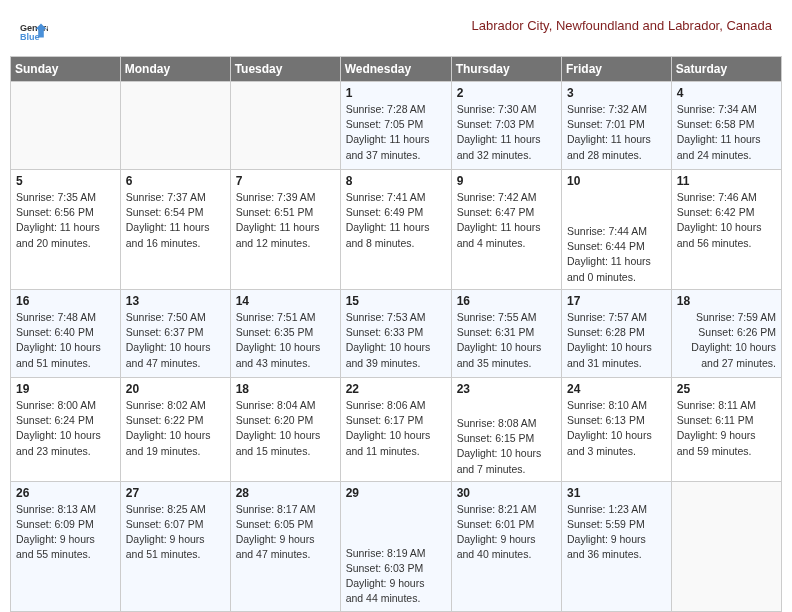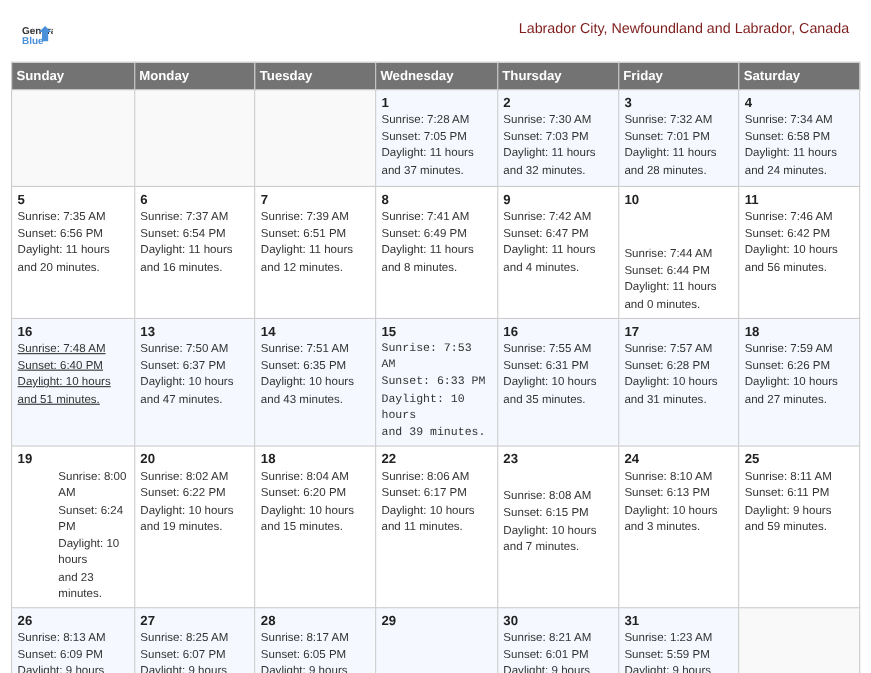--- a/index.html
+++ b/index.html
@@ -190,72 +190,72 @@
           <div class="day-number">11</div>
           <div class="day-info" style="white-space: pre-line;">Sunrise: 7:46 AM
 Sunset: 6:42 PM
 Daylight: 10 hours
 and 56 minutes.</div>
         </td>
       </tr>
       <tr>
         <td>
           <div class="day-number">16</div>
-          <div class="day-info" style="white-space: pre-line; text-decoration: underline;">Sunrise: 7:48 AM
+          <div class="day-info" style="white-space: pre-line;">Sunrise: 7:48 AM
 Sunset: 6:40 PM
 Daylight: 10 hours
 and 51 minutes.</div>
         </td>
         <td>
           <div class="day-number">13</div>
           <div class="day-info" style="white-space: pre-line;">Sunrise: 7:50 AM
 Sunset: 6:37 PM
 Daylight: 10 hours
 and 47 minutes.</div>
         </td>
         <td>
           <div class="day-number">14</div>
           <div class="day-info" style="white-space: pre-line;">Sunrise: 7:51 AM
 Sunset: 6:35 PM
 Daylight: 10 hours
 and 43 minutes.</div>
         </td>
         <td>
           <div class="day-number">15</div>
-          <div class="day-info" style="white-space: pre-line; font-family: Liberation Mono, monospace;">Sunrise: 7:53 AM
+          <div class="day-info" style="white-space: pre-line;">Sunrise: 7:53 AM
 Sunset: 6:33 PM
 Daylight: 10 hours
 and 39 minutes.</div>
         </td>
         <td>
           <div class="day-number">16</div>
           <div class="day-info" style="white-space: pre-line;">Sunrise: 7:55 AM
 Sunset: 6:31 PM
 Daylight: 10 hours
 and 35 minutes.</div>
         </td>
         <td>
           <div class="day-number">17</div>
           <div class="day-info" style="white-space: pre-line;">Sunrise: 7:57 AM
 Sunset: 6:28 PM
 Daylight: 10 hours
 and 31 minutes.</div>
         </td>
         <td>
           <div class="day-number">18</div>
-          <div class="day-info" style="white-space: pre-line;">Sunrise: 7:59 AM
+          <div class="day-info" style="white-space: pre-line; text-align: right;">Sunrise: 7:59 AM
 Sunset: 6:26 PM
 Daylight: 10 hours
 and 27 minutes.</div>
         </td>
       </tr>
       <tr>
         <td>
           <div class="day-number">19</div>
-          <div class="day-info" style="white-space: pre-line; margin-left: 37px;">Sunrise: 8:00 AM
+          <div class="day-info" style="white-space: pre-line;">Sunrise: 8:00 AM
 Sunset: 6:24 PM
 Daylight: 10 hours
 and 23 minutes.</div>
         </td>
         <td>
           <div class="day-number">20</div>
           <div class="day-info" style="white-space: pre-line;">Sunrise: 8:02 AM
 Sunset: 6:22 PM
 Daylight: 10 hours
 and 19 minutes.</div>

